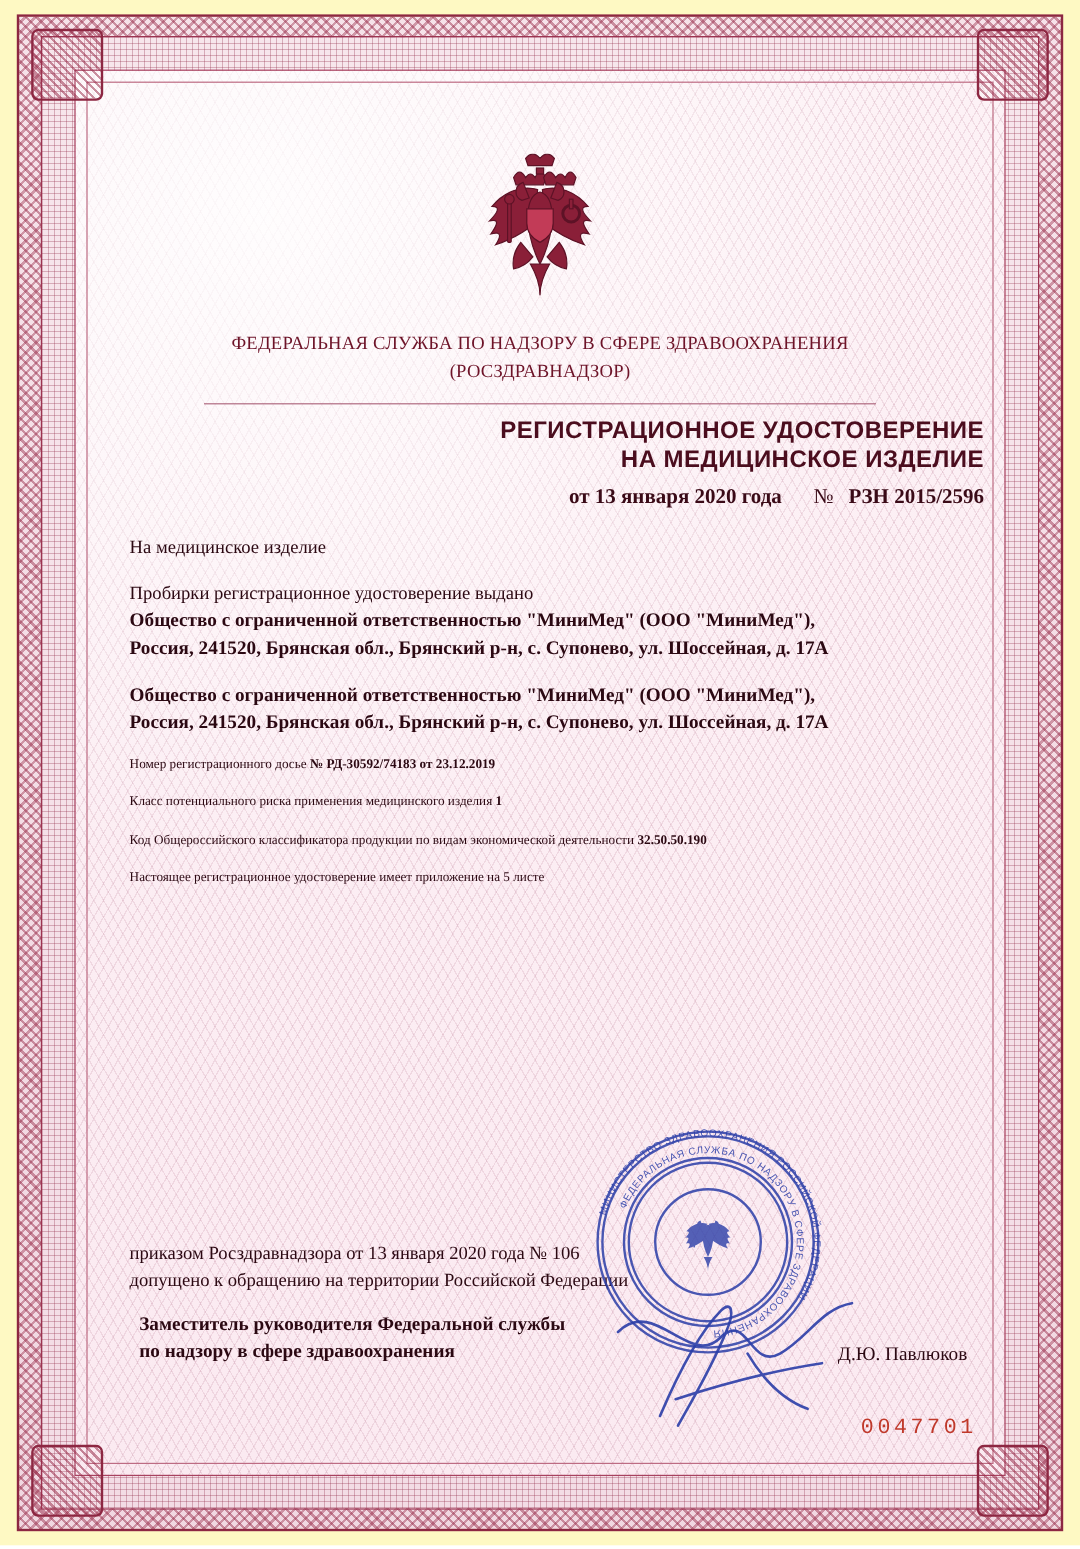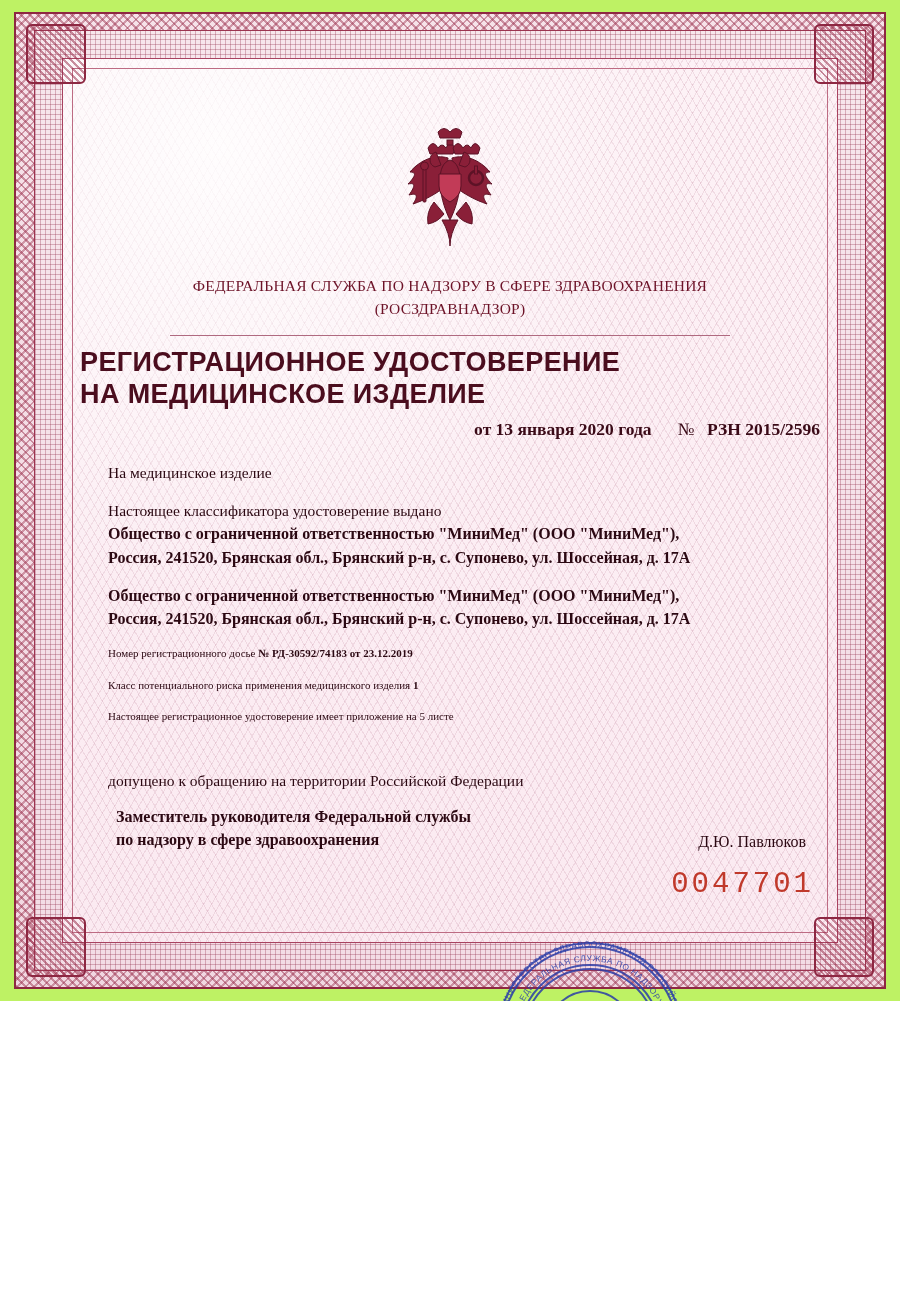--- a/index.html
+++ b/index.html
@@ -6,24 +6,24 @@
     margin: 0;
     padding: 0;
     background: #ffffff;
   }
   body {
     font-family: "Liberation Serif", serif;
   }
   .page {
     position: relative;
     width: 900px;
-    height: 1001px;
+    height: 1288px;
     margin: 0 auto;
     overflow: hidden;
-    background: #bef264;
+    background: #fef9c3;
   }
 
   
   .border-outer {
     position: absolute;
     left: 14px; top: 12px; right: 14px; bottom: 12px;
     background:
       repeating-linear-gradient(45deg, rgba(150,40,70,0.45) 0 2px, rgba(255,255,255,0) 2px 6px),
       repeating-linear-gradient(-45deg, rgba(150,40,70,0.40) 0 2px, rgba(255,255,255,0) 2px 6px),
       linear-gradient(#f6e2e9, #f1d7e1);
@@ -99,24 +99,24 @@
   .agency .line2 { display: block; }
 
   .rule {
     width: 560px;
     height: 1px;
     background: #b06a80;
     margin: 14px auto 10px auto;
   }
 
   .title {
-    text-align: left;
+    text-align: right;
     font-family: "Liberation Sans", sans-serif;
     font-weight: bold;
-    font-size: 27px;
+    font-size: 20px;
     color: #4b0d1e;
     line-height: 1.22;
     letter-spacing: 0.4px;
   }
   .title .t2 { display: block; }
 
   .docline {
     text-align: right;
     margin-top: 8px;
     font-size: 17.5px;
@@ -200,23 +200,23 @@
     top: 1070px;
     width: 230px;
     height: 130px;
     pointer-events: none;
   }
 
   
   .serial {
     position: absolute;
     right: 86px;
-    bottom: 100px;
+    bottom: 88px;
     font-family: "Liberation Mono", monospace;
-    font-size: 29px;
+    font-size: 18px;
     letter-spacing: 3px;
     color: #c0392b;
   }
 </style>
 </head>
 <body>
 
 <div class="page">
 
   <div class="border-outer"></div>
@@ -281,21 +281,21 @@
       <span class="num">РЗН 2015/2596</span>
     </div>
 
     <div class="fields">
 
       <div class="field">
         <div class="label">На медицинское изделие</div>
       </div>
 
       <div class="field">
-        <div class="label">Настоящее классификатора удостоверение выдано</div>
+        <div class="label">Пробирки регистрационное удостоверение выдано</div>
         <div class="value">Общество с ограниченной ответственностью "МиниМед" (ООО "МиниМед"),</div>
         <div class="value">Россия, 241520, Брянская обл., Брянский р-н, с. Супонево, ул. Шоссейная, д. 17А</div>
       </div>
 
       <div class="field">
         <div class="value">Общество с ограниченной ответственностью "МиниМед" (ООО "МиниМед"),</div>
         <div class="value">Россия, 241520, Брянская обл., Брянский р-н, с. Супонево, ул. Шоссейная, д. 17А</div>
       </div>
 
 
@@ -304,28 +304,34 @@
           <span>Номер регистрационного досье </span><b>№ РД-30592/74183 от 23.12.2019</b>
         </div>
       </div>
 
       <div class="field">
         <div class="inline">
           <span>Класс потенциального риска применения медицинского изделия </span><b>1</b>
         </div>
       </div>
 
+      <div class="field">
+        <div class="inline">
+          <span>Код Общероссийского классификатора продукции по видам экономической деятельности </span><b>32.50.50.190</b>
+        </div>
+      </div>
 
       <div class="field">
         <div class="inline">Настоящее регистрационное удостоверение имеет приложение на 5 листе</div>
       </div>
 
     </div>
 
     <div class="signature-block">
+      <div class="order-line">приказом Росздравнадзора от 13 января 2020 года № 106</div>
       <div class="order-line">допущено к обращению на территории Российской Федерации</div>
       <div class="dep">
         <span>Заместитель руководителя Федеральной службы</span>
         <span class="l2">по надзору в сфере здравоохранения</span>
       </div>
       <div class="signer">Д.Ю. Павлюков</div>
     </div>
 
   </div>
 

